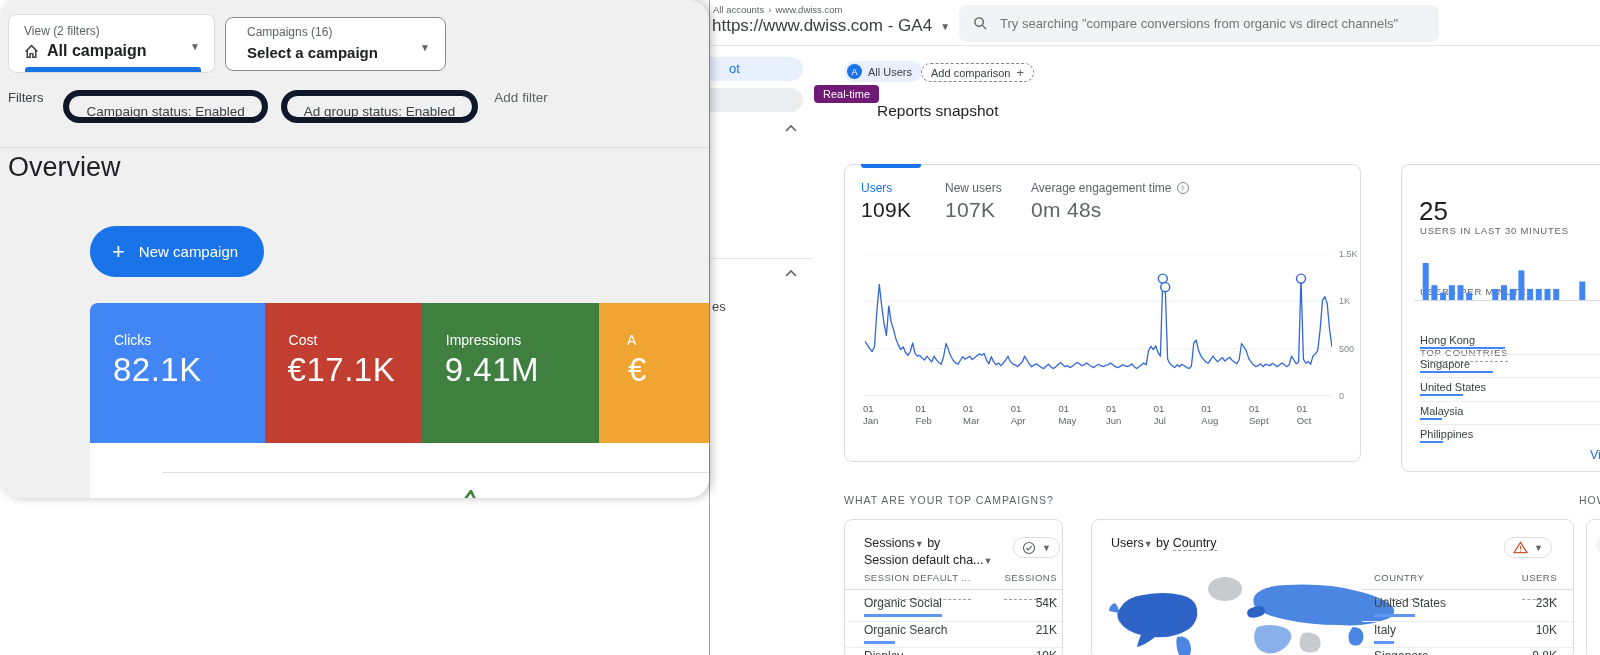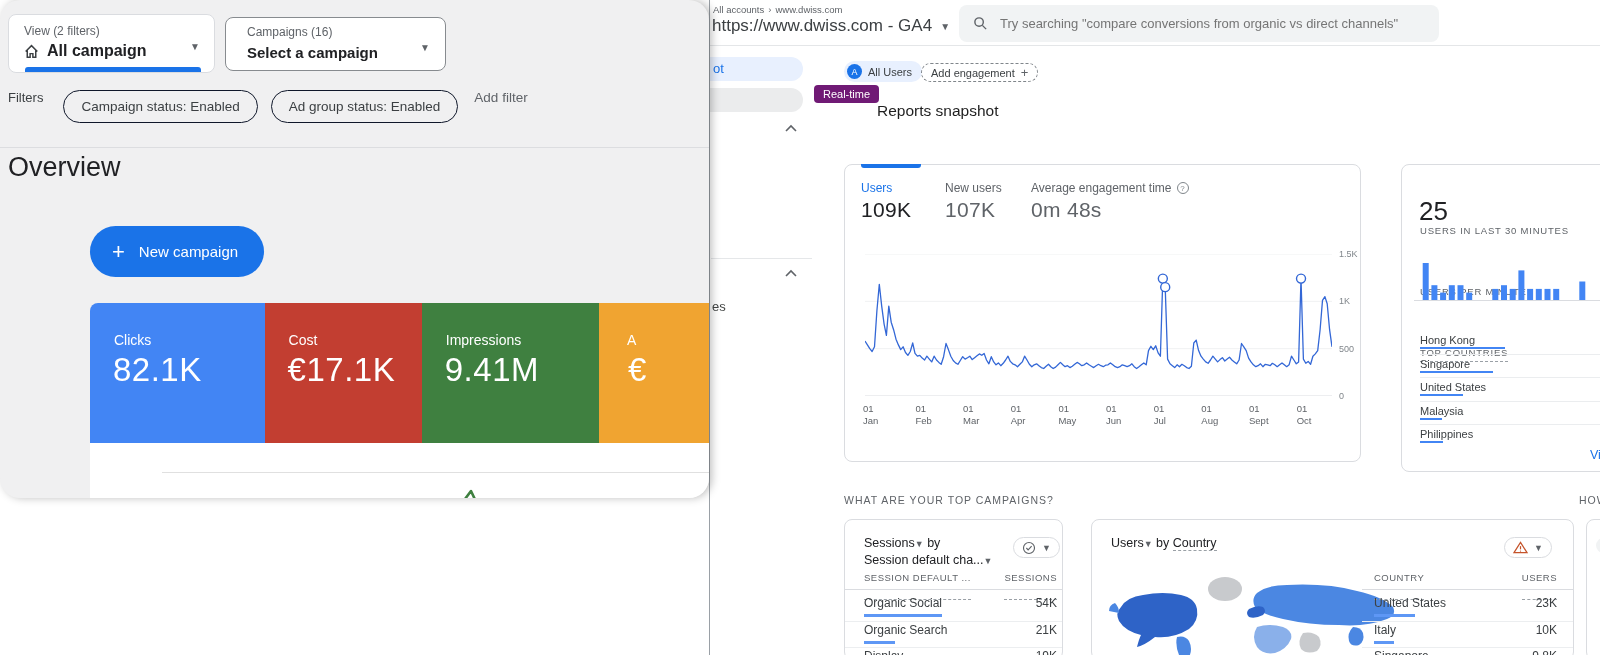--- a/index.html
+++ b/index.html
@@ -20,21 +20,21 @@
     background:#1a73e8; border-radius:3px 3px 0 0; }
 
   .campaigns-box { position:absolute; left:225px; top:17px; width:221px; height:54px;
     background:#fff; border:1px solid #878b8f; border-radius:8px; cursor:pointer; }
   .campaigns-box .small-label { position:absolute; left:21px; top:7px; font-size:12px; color:#5f6368; }
   .campaigns-box .value-row { position:absolute; left:21px; top:26px; font-size:15px; font-weight:bold; color:#202124; }
   .campaigns-box .caret { position:absolute; right:15px; top:24px; font-size:10px; color:#5f6368; }
 
   .filters-row { position:absolute; left:8px; top:90px; display:flex; align-items:flex-start; }
   .filters-label { font-size:13px; color:#3c4043; margin-right:20px; }
-  .filter-chip { height:33px; line-height:31px; padding:0 17px; border:1px solid #0f172a;
+  .filter-chip { height:33px; line-height:31px; padding:0 17px; border:6px solid #0f172a;
     border-radius:17px; font-size:13.5px; color:#3c4043; margin-right:13px; cursor:pointer; }
   .add-filter { font-size:13.5px; color:#5f6368; margin-left:3px; cursor:pointer; }
 
   .ads-divider { position:absolute; left:0; top:147px; width:709px; height:1px; background:#dcdde0; }
   .ads-page-title { position:absolute; left:8px; top:152px; font-size:27px; color:#202124; }
 
   .new-campaign-btn { position:absolute; left:90px; top:226px; height:51px; padding:0 26px 0 22px;
     background:#1a73e8; border-radius:26px; display:flex; align-items:center; gap:14px;
     color:#fff; font-size:15px; cursor:pointer; }
   .new-campaign-btn .plus { font-size:22px; font-weight:400; line-height:1; }
@@ -64,21 +64,21 @@
     font-size:17px; color:#3c4043; cursor:pointer; }
   .ga4-title-row .caret { font-size:10px; color:#5f6368; }
   .ga4-search { position:absolute; left:249px; top:5px; width:480px; height:37px; background:#f1f3f4;
     border-radius:8px; display:flex; align-items:center; padding:0 14px; gap:12px; }
   .ga4-search input { border:none; outline:none; background:transparent; flex:1;
     font-size:13px; color:#5f6368; font-family:"Liberation Sans", sans-serif; }
 
   .nav-pill { position:absolute; left:0; width:93px; height:24px; border-radius:0 13px 13px 0;
     cursor:pointer; }
   .nav-pill-active { top:57px; background:#e8f0fe; color:#1a73e8; font-size:13px;
-    line-height:24px; padding-left:3px; }
+    line-height:24px; padding-left:19px; }
   .nav-pill-hover { top:88px; background:#ebeced; }
   .ga4-tooltip { position:absolute; left:104px; top:85px; background:#701a75; color:#fff;
     font-size:11px; padding:3px 9px; border-radius:4px; }
   .nav-chevron { position:absolute; left:73px; width:16px; height:12px; cursor:pointer; }
   .nav-chevron-1 { top:123px; } .nav-chevron-2 { top:268px; }
   .nav-divider { position:absolute; left:1px; top:258px; width:101px; height:1px; background:#e5e7e9; }
   .nav-frag { position:absolute; left:2px; top:299px; font-size:13px; color:#444746; }
 
   .audience-chip { position:absolute; left:134px; top:61px; height:21px; background:#e8f0fe;
     border-radius:11px; display:flex; align-items:center; gap:6px; padding:0 10px 0 3px; cursor:pointer; }
@@ -256,21 +256,21 @@
     <polyline points="3,8 8,3 13,8" fill="none" stroke="#5f6368" stroke-width="1.6"></polyline>
   </svg>
   <div class="nav-divider"></div>
   <div class="nav-frag">es</div>
 
   <div class="audience-chip">
     <span class="audience-avatar">A</span>
     <span class="chip-label">All Users</span>
   </div>
   <div class="add-comparison-chip">
-    <span>Add engagement</span>
+    <span>Add comparison</span>
     <span class="plus">+</span>
   </div>
 
   <div class="ga4-report-title">Reports snapshot</div>
 
   <div class="ga4-card" id="ga4-main-card">
     <div class="tab-indicator"></div>
     <div class="metric-group mg-0">
       <div class="metric-label">Users</div>
       <div class="metric-value">109K</div>

